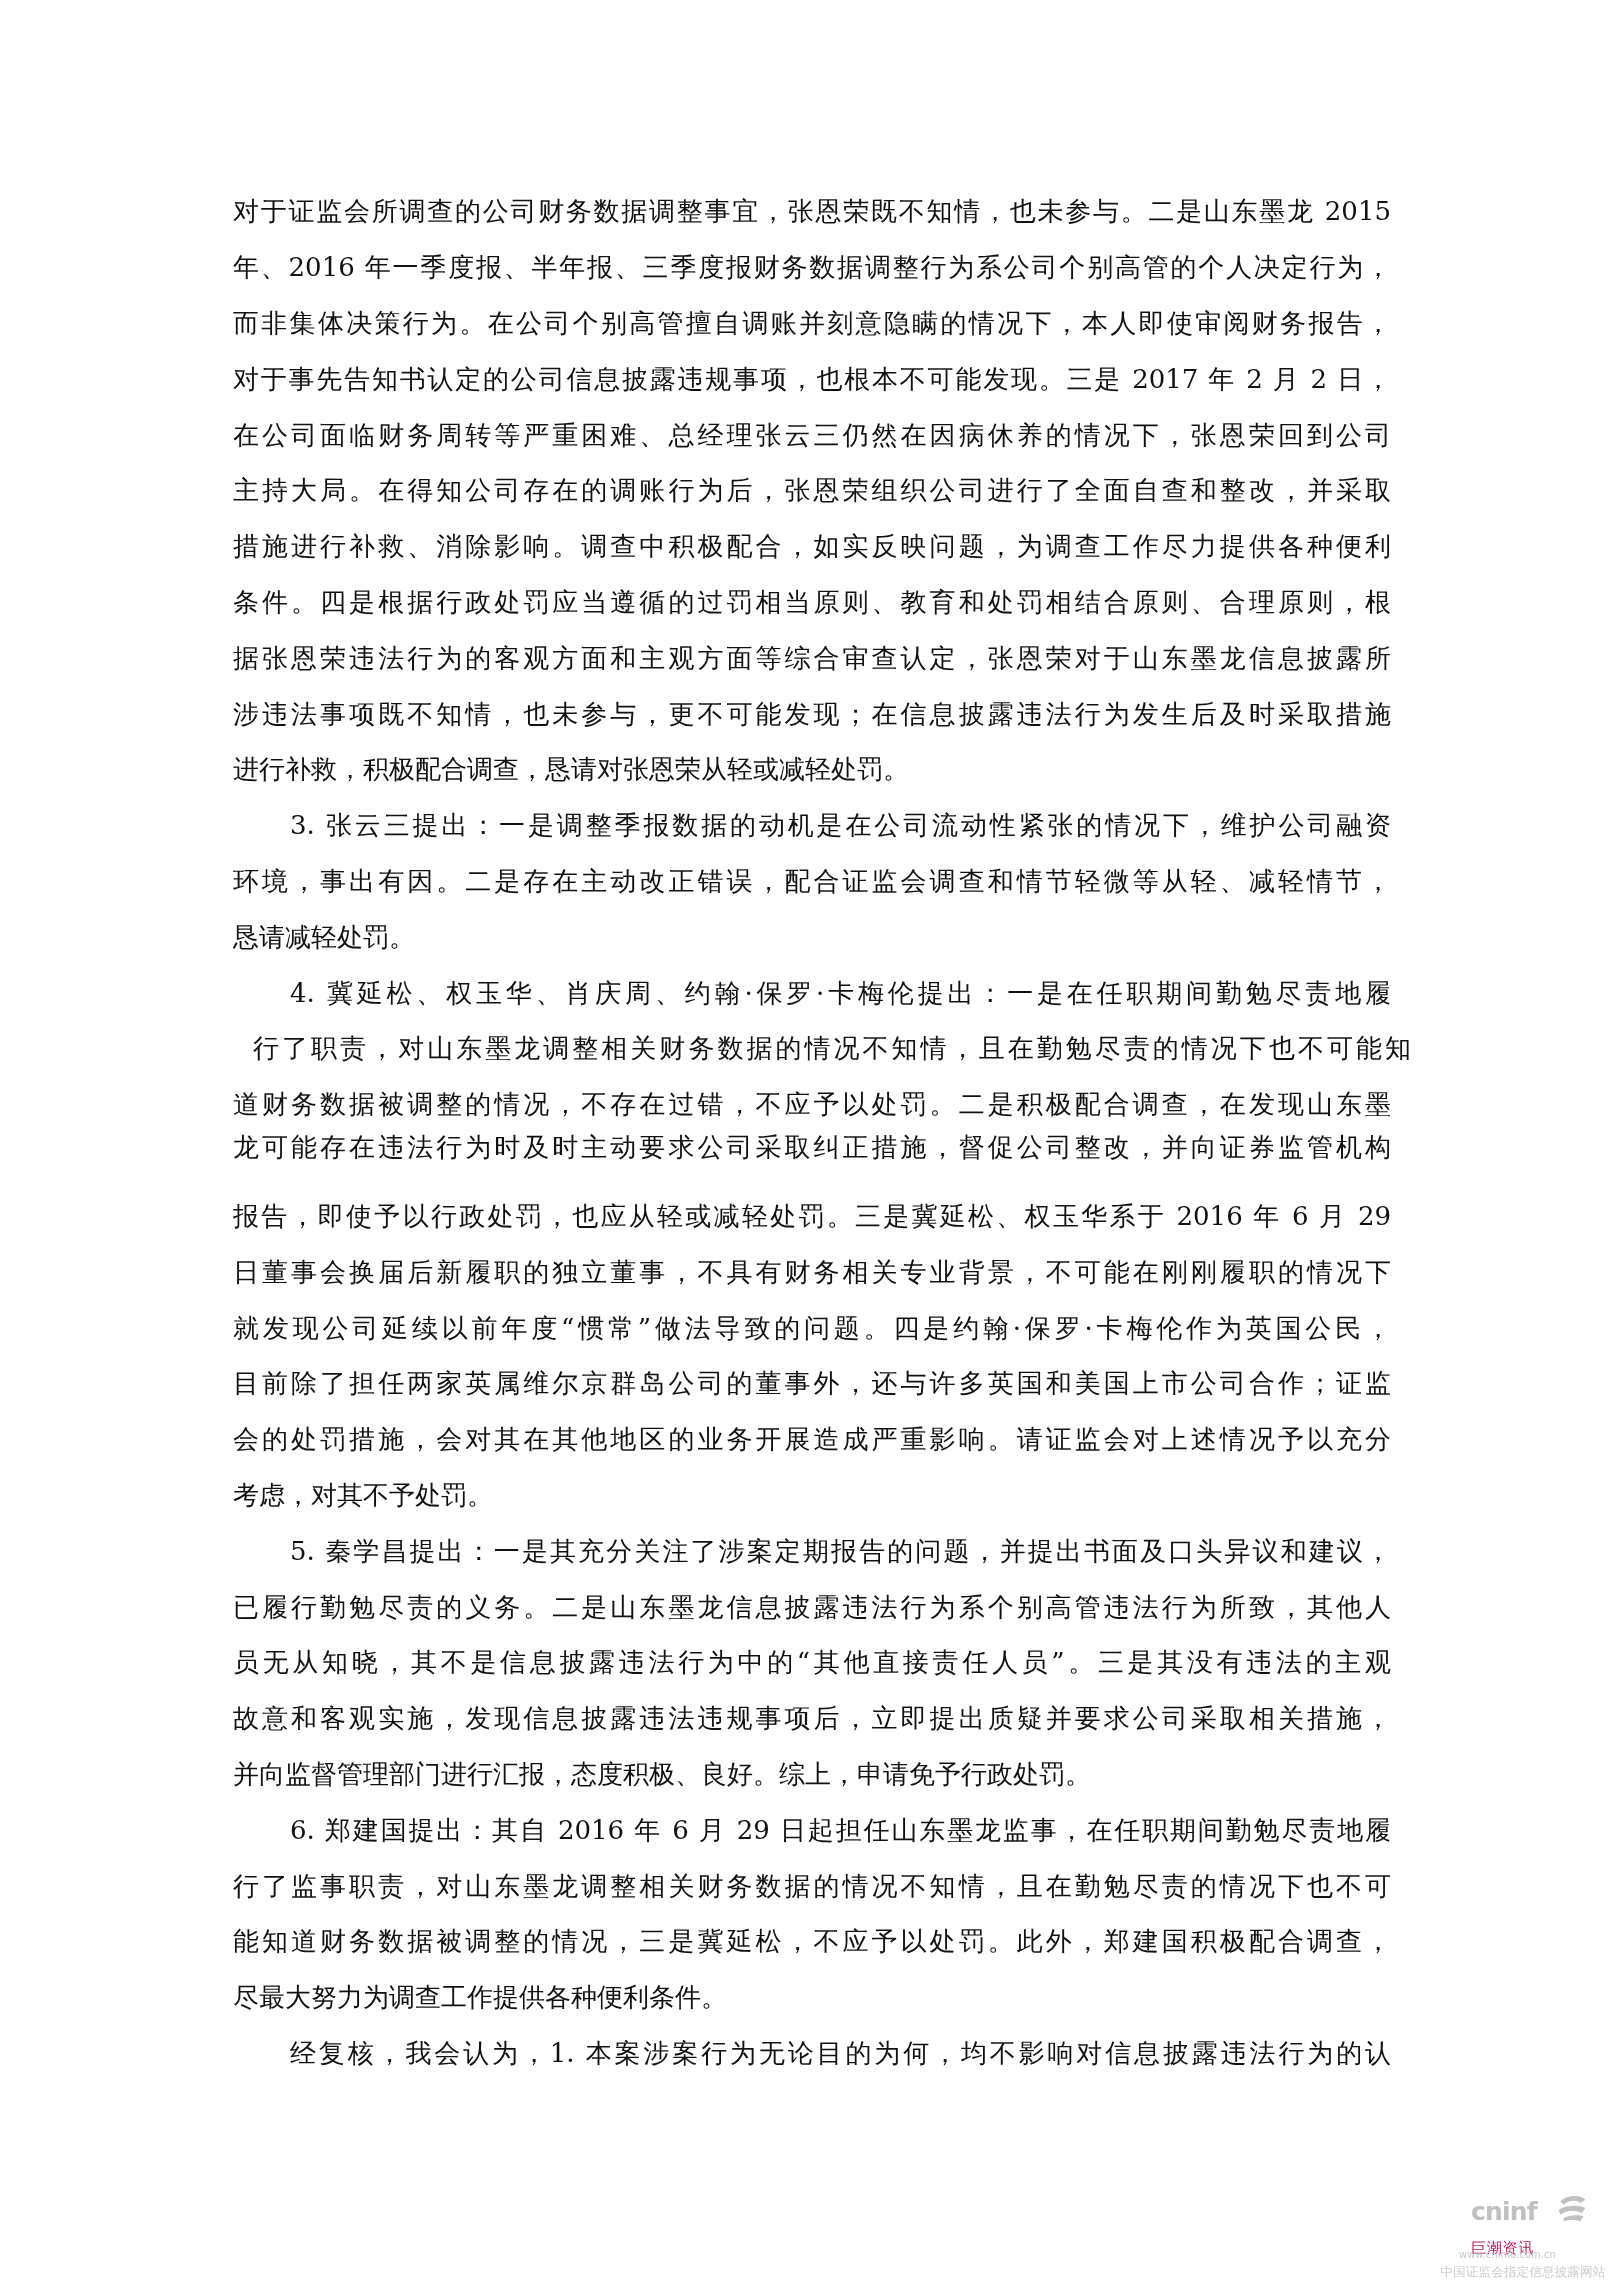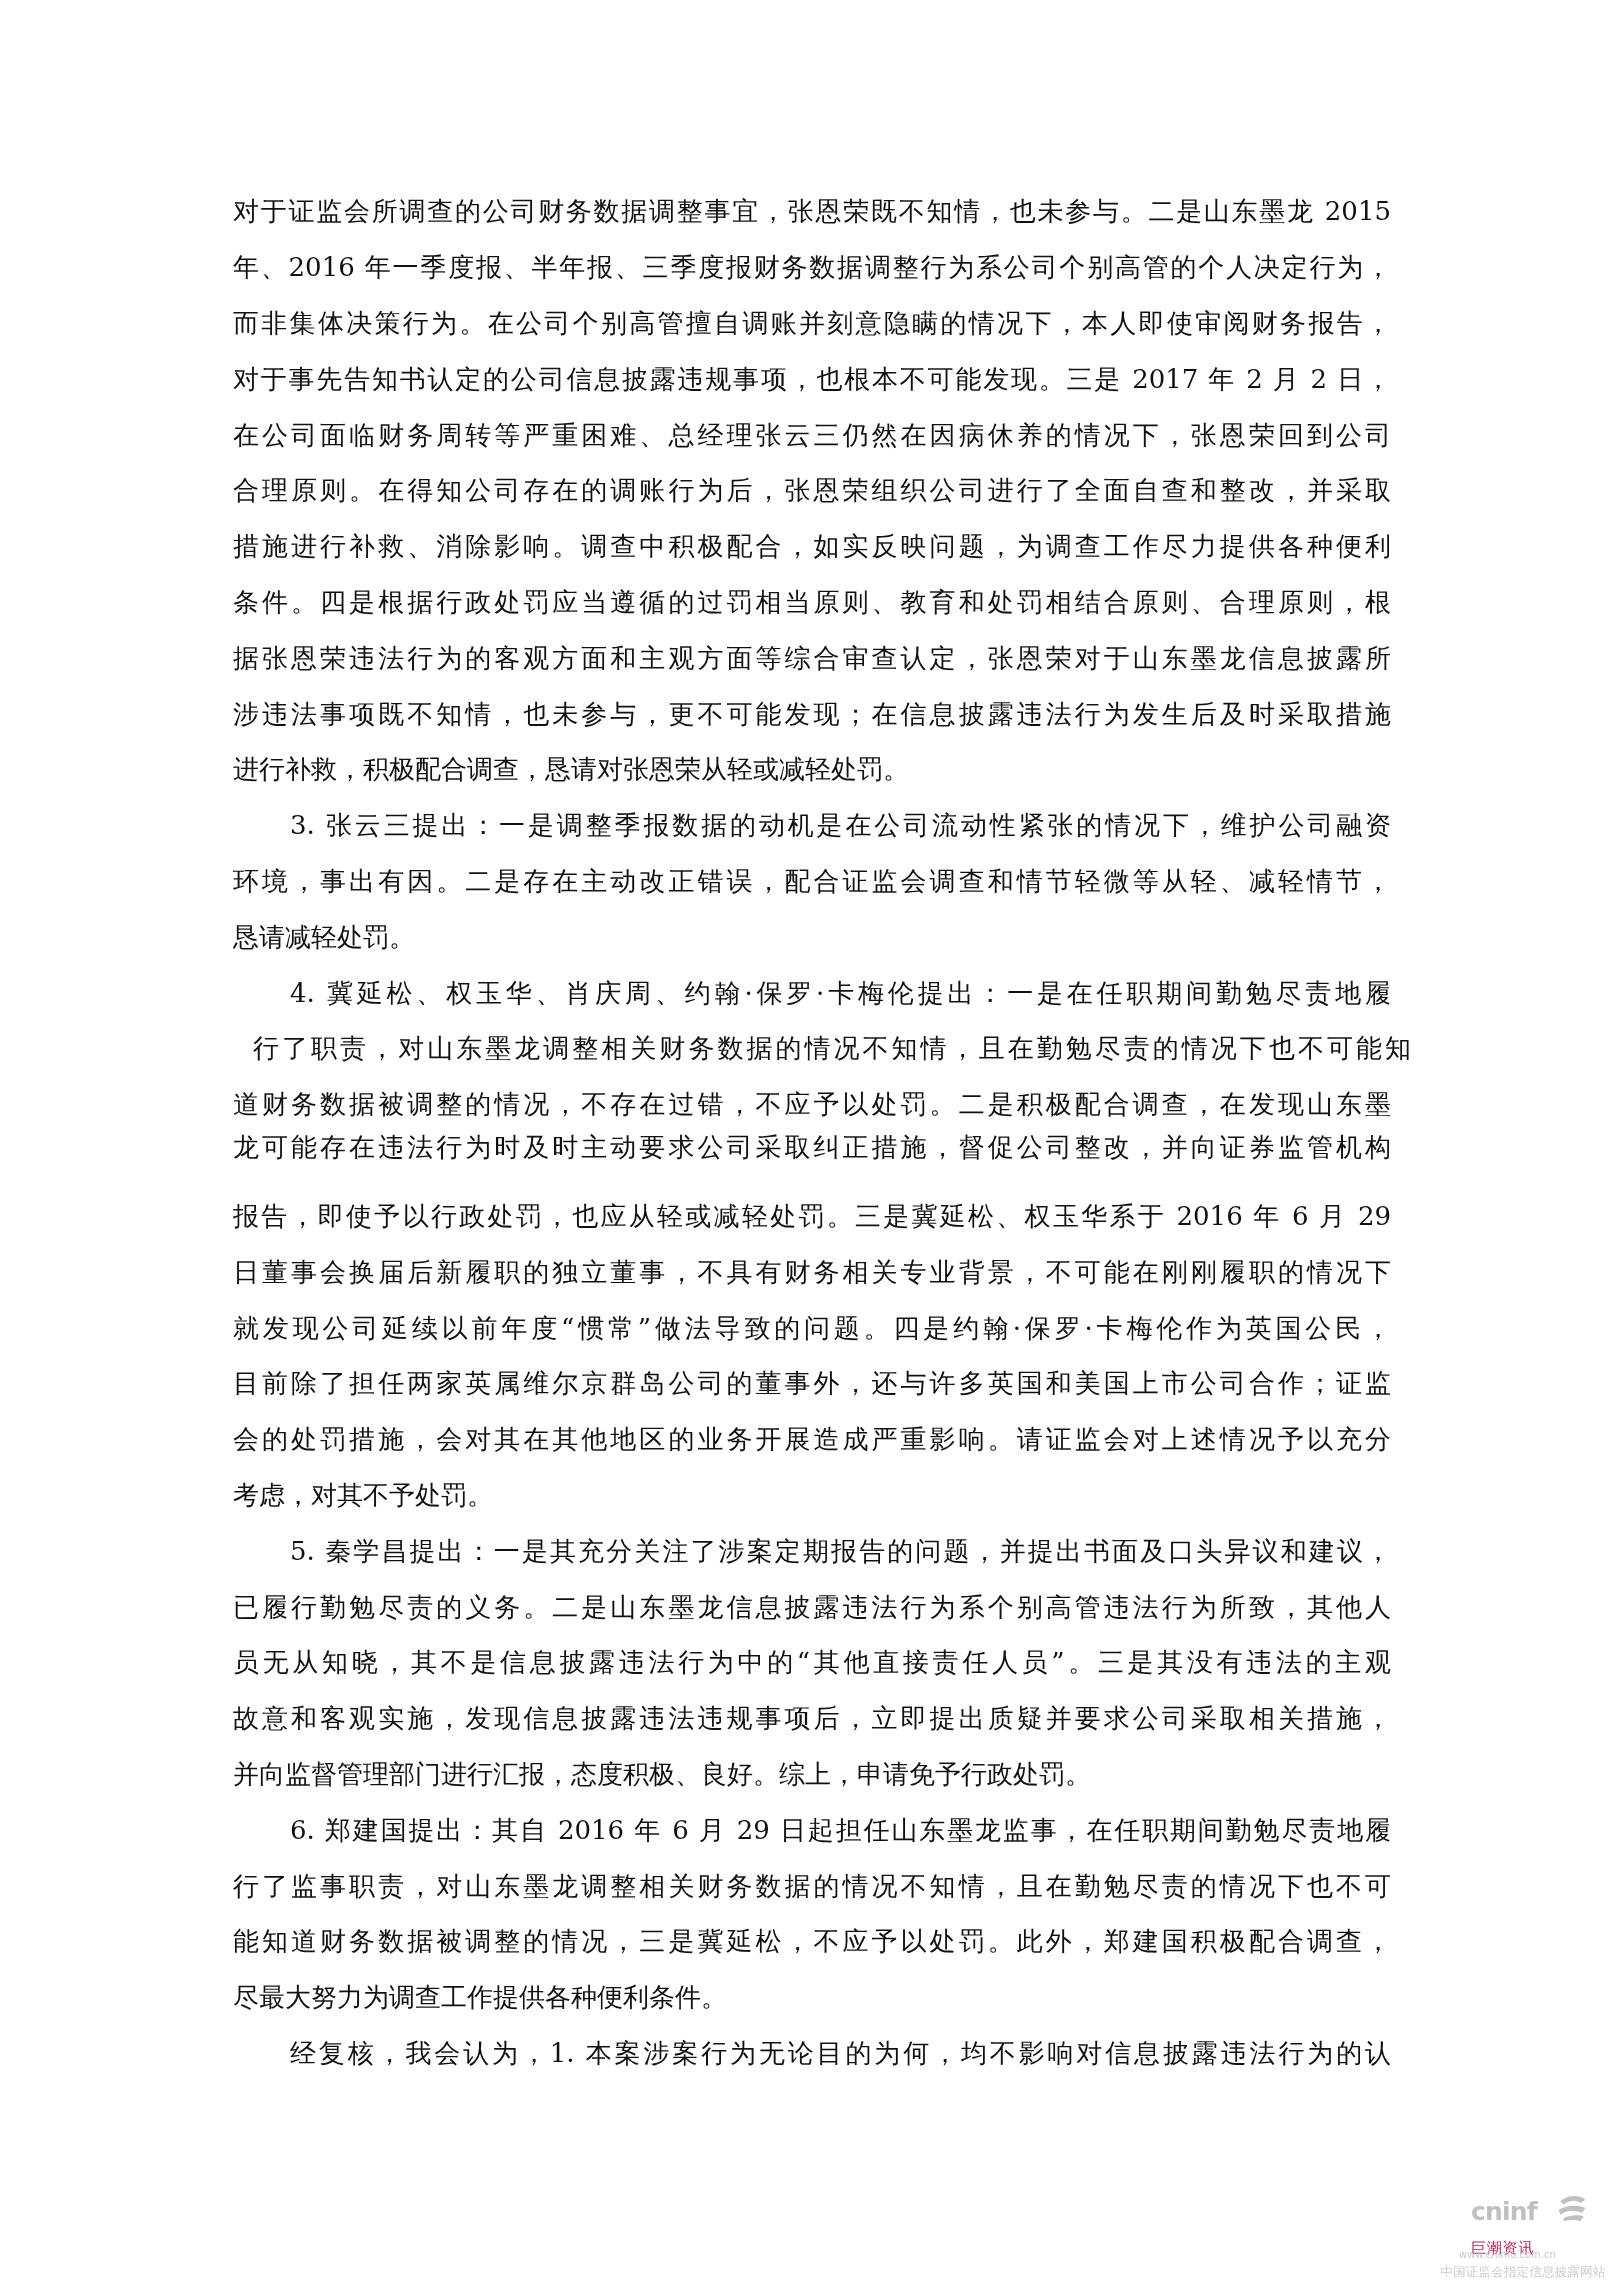--- a/index.html
+++ b/index.html
@@ -30,21 +30,21 @@
 </head>
 <body>
 
 <div class="page">
   <div id="lines">
       <div class="line" style="top: 194px;">对于证监会所调查的公司财务数据调整事宜，张恩荣既不知情，也未参与。二是山东墨龙 2015</div>
       <div class="line" style="top: 250px;">年、2016 年一季度报、半年报、三季度报财务数据调整行为系公司个别高管的个人决定行为，</div>
       <div class="line" style="top: 306px;">而非集体决策行为。在公司个别高管擅自调账并刻意隐瞒的情况下，本人即使审阅财务报告，</div>
       <div class="line" style="top: 362px;">对于事先告知书认定的公司信息披露违规事项，也根本不可能发现。三是 2017 年 2 月 2 日，</div>
       <div class="line" style="top: 418px;">在公司面临财务周转等严重困难、总经理张云三仍然在因病休养的情况下，张恩荣回到公司</div>
-      <div class="line" style="top: 473px;">合理原则。在得知公司存在的调账行为后，张恩荣组织公司进行了全面自查和整改，并采取</div>
+      <div class="line" style="top: 473px;">主持大局。在得知公司存在的调账行为后，张恩荣组织公司进行了全面自查和整改，并采取</div>
       <div class="line" style="top: 529px;">措施进行补救、消除影响。调查中积极配合，如实反映问题，为调查工作尽力提供各种便利</div>
       <div class="line" style="top: 585px;">条件。四是根据行政处罚应当遵循的过罚相当原则、教育和处罚相结合原则、合理原则，根</div>
       <div class="line" style="top: 641px;">据张恩荣违法行为的客观方面和主观方面等综合审查认定，张恩荣对于山东墨龙信息披露所</div>
       <div class="line" style="top: 697px;">涉违法事项既不知情，也未参与，更不可能发现；在信息披露违法行为发生后及时采取措施</div>
       <div class="line last" style="top: 752px;">进行补救，积极配合调查，恳请对张恩荣从轻或减轻处罚。</div>
       <div class="line indent" style="top: 808px;">3. 张云三提出：一是调整季报数据的动机是在公司流动性紧张的情况下，维护公司融资</div>
       <div class="line" style="top: 864px;">环境，事出有因。二是存在主动改正错误，配合证监会调查和情节轻微等从轻、减轻情节，</div>
       <div class="line last" style="top: 920px;">恳请减轻处罚。</div>
       <div class="line indent" style="top: 976px;">4. 冀延松、权玉华、肖庆周、约翰·保罗·卡梅伦提出：一是在任职期间勤勉尽责地履</div>
       <div class="line" style="top: 1031px; margin-left: 20px;">行了职责，对山东墨龙调整相关财务数据的情况不知情，且在勤勉尽责的情况下也不可能知</div>

